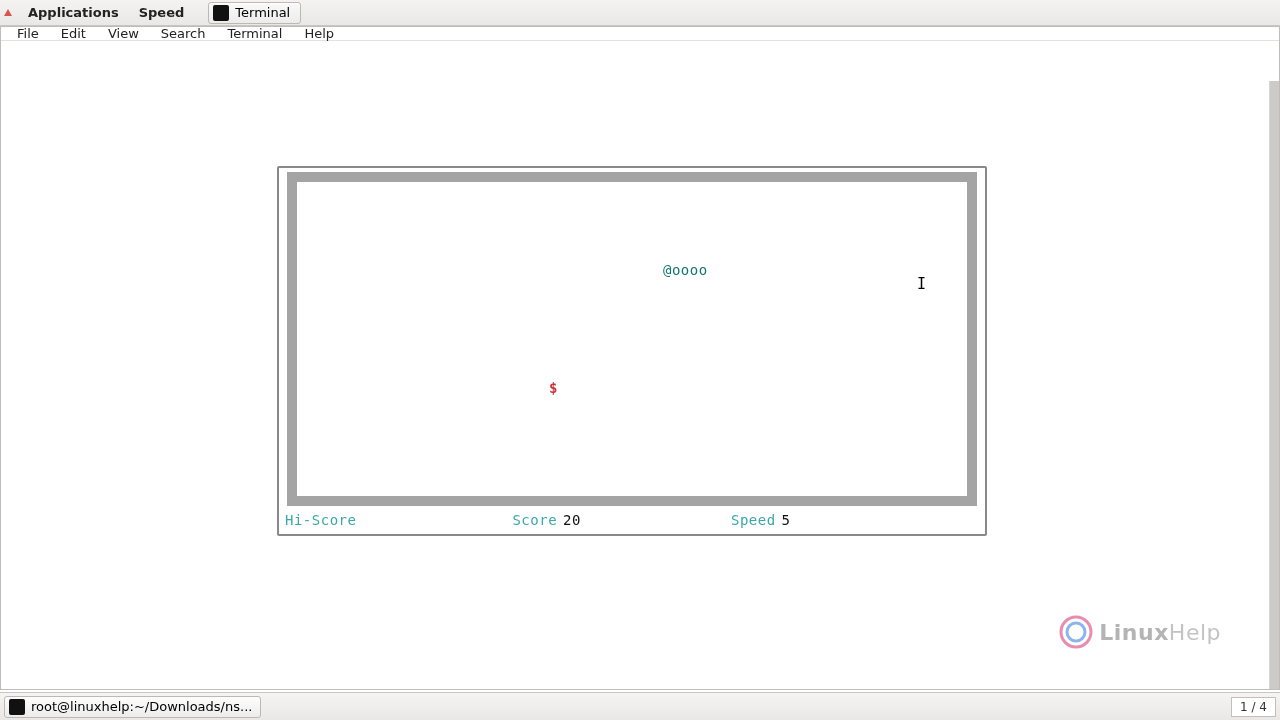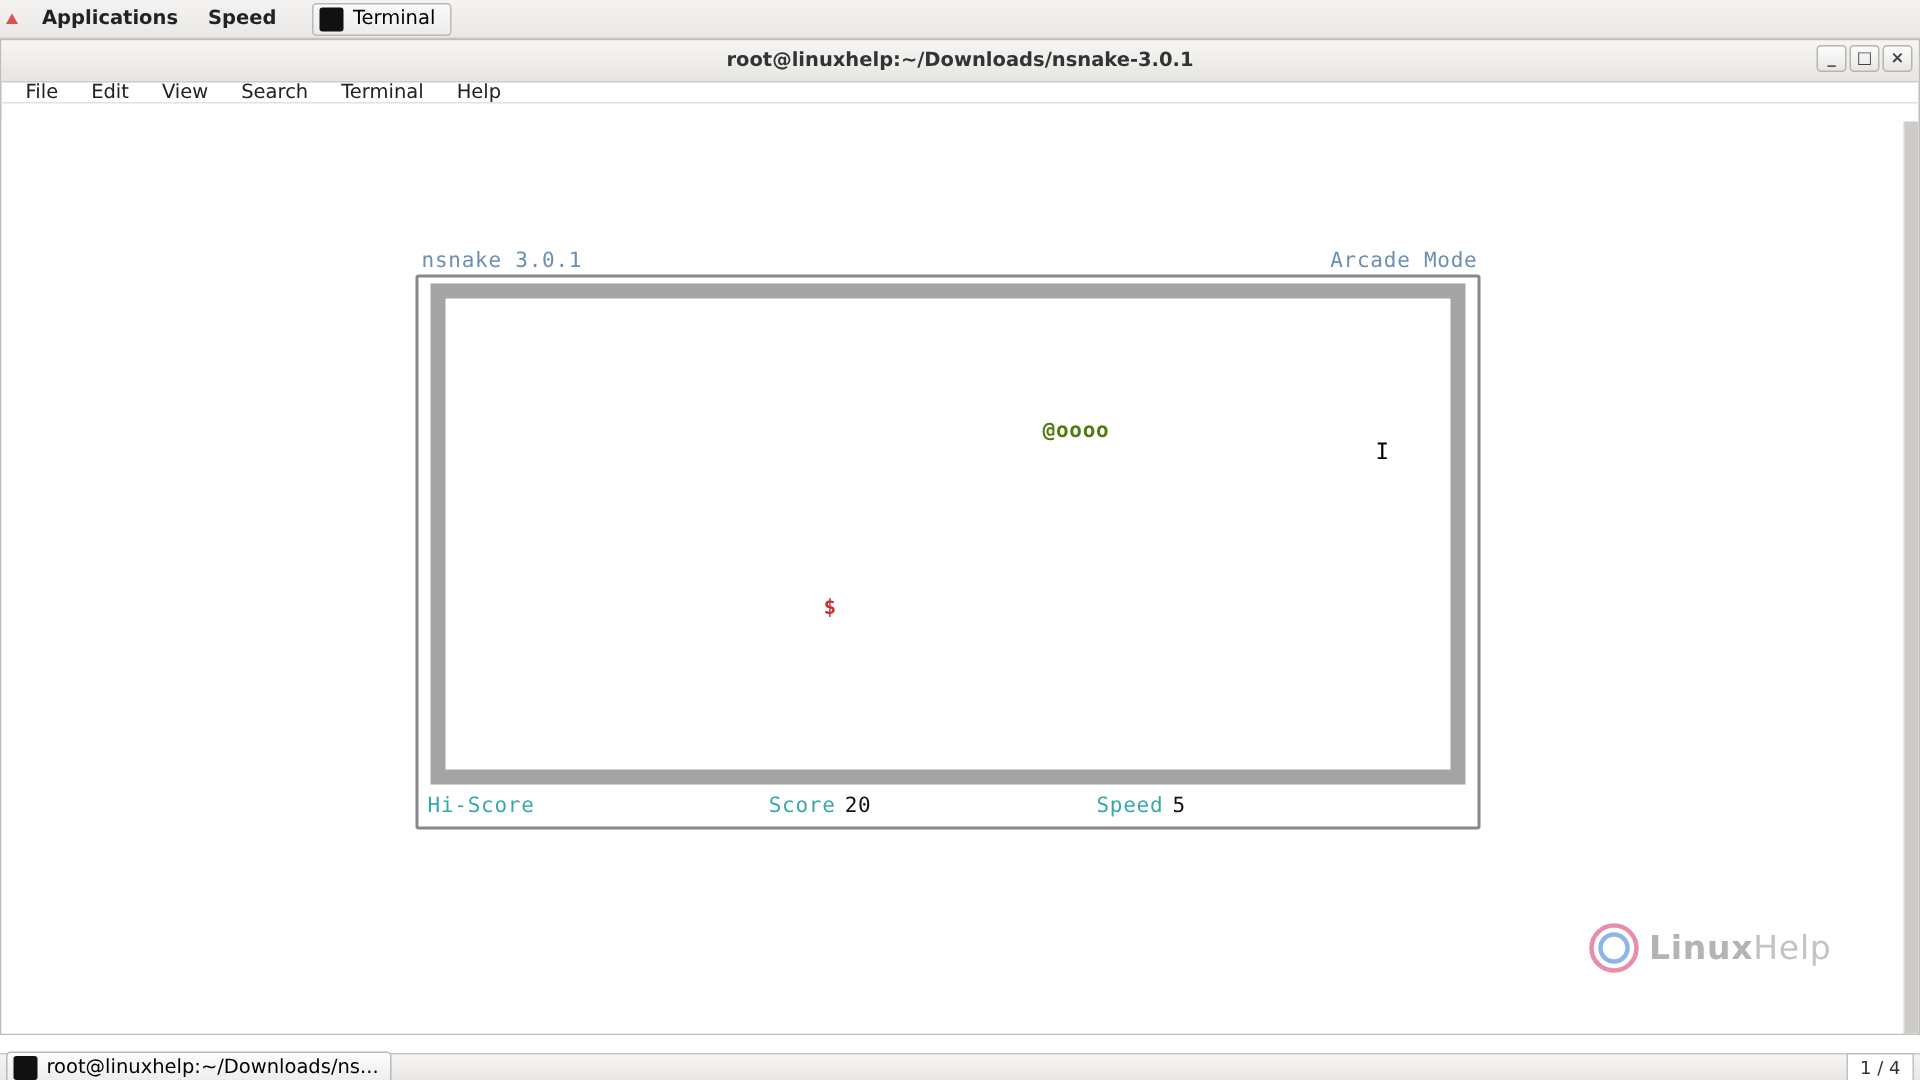--- a/index.html
+++ b/index.html
@@ -108,21 +108,21 @@
   border: 2px solid #888; border-radius: 2px;
   padding: 2px 2px 2px 2px;
 }
 .play-border {
   margin: 2px 6px 4px 6px;
   border: 10px solid #a4a4a4;
   height: 334px;
   position: relative;
   background: #fff;
 }
-.snake { position: absolute; color: #4d7c0f; font-weight: 700; font-family: inherit; margin-left: 32px; }
+.snake { position: absolute; color: #0f766e; font-weight: 400; font-family: inherit; }
 .food  { position: absolute; color: #cc3333; font-weight: 700; font-family: inherit; }
 .cursor-i { position: absolute; font-family: inherit; color:#000; font-size:15px; }
 
 .score-line {
   display: flex; gap: 0;
   padding: 2px 4px 4px 4px;
   font-family: inherit;
 }
 .score-line .lbl { color: #3aa8ab; }
 .score-line .gap { flex: 0 0 auto; }
@@ -136,21 +136,21 @@
 }
 .watermark svg { display:block; }
 .watermark .brand {
   font-family: "DejaVu Sans", sans-serif;
   font-size: 22px; color: #b9b9b9;
 }
 .watermark .brand b { color: #a7a7a7; font-weight: 600; text-align: right; }
 
 
 .bottom-panel {
-  position: absolute; left: 0; right: 0; bottom: 0; height: 18px;
+  position: absolute; left: 0; right: 0; bottom: 0; height: 28px;
   background: linear-gradient(#f5f4f2,#e9e8e6);
   border-top: 1px solid #c9c6c2;
   display: flex; align-items: center; padding: 0 4px;
 }
 .bottom-task {
   display: flex; align-items: center; gap: 6px;
   background: linear-gradient(#fdfdfd,#ececec);
   border: 1px solid #bcb8b3; border-radius: 3px;
   padding: 2px 8px 2px 4px; height: 22px;
 }
@@ -169,43 +169,31 @@
     <span class="panel-item">Applications</span>
     <span class="panel-item">Speed</span>
     <span class="taskbar-app">
       <span class="bw-icon"></span>
       <span>Terminal</span>
     </span>
   </div>
 </div>
 
 <div class="window">
-  <div class="titlebar">
-    <span>root@linuxhelp:~/Downloads/nsnake-3.0.1</span>
-    <div class="win-btns">
-      <div class="win-btn">_</div>
-      <div class="win-btn">□</div>
-      <div class="win-btn">×</div>
-    </div>
-  </div>
   <div class="menubar">
     <span>File</span>
     <span>Edit</span>
     <span>View</span>
     <span>Search</span>
     <span>Terminal</span>
     <span>Help</span>
   </div>
 
   <div class="term">
     <div class="game-outer">
-      <div class="frame-header">
-        <span>nsnake 3.0.1</span>
-        <span>Arcade Mode</span>
-      </div>
       <div class="game-border-outer">
         <div class="play-border">
           <span class="snake" style="left:366px; top:80px;">@oooo</span>
           <span class="food" style="left:252px; top:198px;">$</span>
           <span class="cursor-i" style="left:620px; top:93px;">I</span>
         </div>
         <div class="score-line">
           <span class="lbl">Hi-Score</span>
           <span class="score-val"></span>
           <span class="gap" style="width:150px;"></span>

